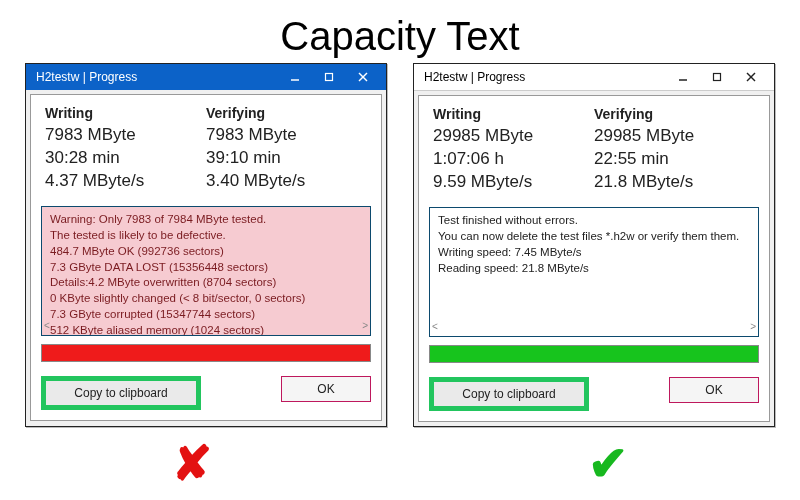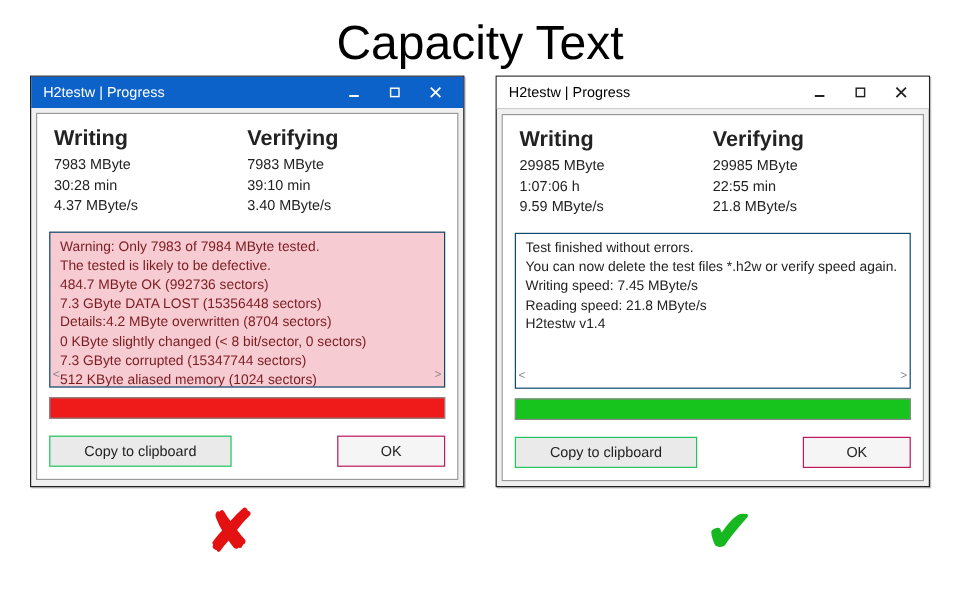--- a/index.html
+++ b/index.html
@@ -10,32 +10,32 @@
   .tb-blue{background:#0c62c8;color:#fff;}
   .tb-gray{background:#fff;color:#000;border-bottom:1px solid #ccc;}
   .tb-title{flex:1 1 auto;font-size:12px;padding-left:4px;}
   .tb-controls{display:flex;gap:0;}
   .tb-btn{width:34px;height:22px;display:flex;align-items:center;justify-content:center;font-size:12px;cursor:default;}
   .tb-btn.gray{color:#222;}
   .tb-btn svg{width:10px;height:10px;}
   .body{border:1px solid #999;margin:4px;background:#fff;}
   .stats{display:flex;padding:10px 14px 8px 14px;}
   .stat-col{flex:1 1 50%;}
-  .stat-hdr{font-weight:700;margin-bottom:4px;font-size:18px;}
-  .stat-line{margin-bottom:3px;font-size:12px;}
+  .stat-hdr{font-weight:700;margin-bottom:4px;font-size:14px;}
+  .stat-line{margin-bottom:3px;font-size:17px;}
   .logbox{margin:4px 10px 8px 10px;border:1px solid #0c4a6e;height:118px;overflow:hidden;font-size:11.5px;line-height:1.38;padding:5px 8px;position:relative;}
   .log-pink{background:#f6cbd1;color:#7a1b20;}
   .log-white{background:#fff;color:#222;}
   .scroll-lr{position:absolute;bottom:2px;left:2px;right:2px;display:flex;justify-content:space-between;color:#888;font-size:10px;}
   .scroll-lr span{cursor:default;}
   .bar{height:16px;margin:4px 10px 6px 10px;border:1px solid #888;}
   .bar-red{background:#ef1b1b;}
   .bar-green{background:#17c41d;}
   .btnrow{display:flex;justify-content:space-between;padding:8px 10px 10px 10px;}
-  .btn{border:1px solid #22c55e;background:#eaeaea;height:24px;font-size:12px;cursor:default;display:flex;align-items:center;justify-content:center;}
+  .btn{border:5px solid #22c55e;background:#eaeaea;height:24px;font-size:12px;cursor:default;display:flex;align-items:center;justify-content:center;}
   .btn-copy{width:150px;}
   .btn-ok{width:88px;border:1px solid #be185d;background:#f5f5f5;}
   .marks{display:flex;justify-content:space-around;padding-top:8px;font-size:48px;font-weight:900;}
   .mark-x{color:#e31111;font-family:Arial,sans-serif;letter-spacing:-4px;margin-left:-18px;}
   .mark-check{color:#17b81f;font-family:Arial,sans-serif;margin-right:-18px;}
 </style>
 </head>
 <body>
 
 <div class="page-title">Capacity Text</div>
@@ -133,24 +133,23 @@
         </div>
         <div class="stat-col">
           <div class="stat-hdr">Verifying</div>
           <div class="stat-line">29985 MByte</div>
           <div class="stat-line">22:55 min</div>
           <div class="stat-line">21.8 MByte/s</div>
         </div>
       </div>
       <div class="logbox log-white">
         <div>Test finished without errors.</div>
-        <div>You can now delete the test files *.h2w or verify speed again.</div>
+        <div>You can now delete the test files *.h2w or verify them them.</div>
         <div>Writing speed: 7.45 MByte/s</div>
         <div>Reading speed: 21.8 MByte/s</div>
-        <div>H2testw v1.4</div>
         <div class="scroll-lr">
             <span>&lt;</span>
             <span>&gt;</span>
           </div>
       </div>
       <div class="bar bar-green"></div>
       <div class="btnrow">
         <div class="btn btn-copy">Copy to clipboard</div>
         <div class="btn btn-ok">OK</div>
       </div>

